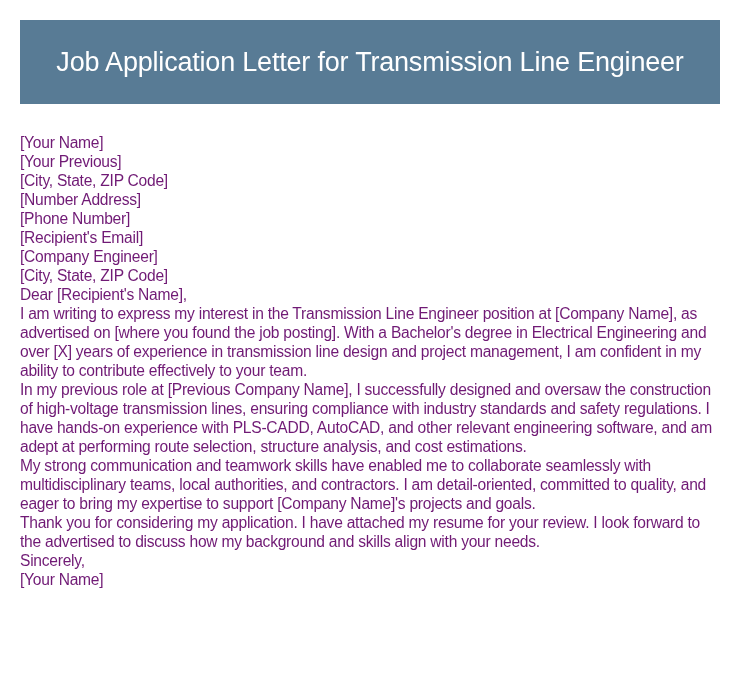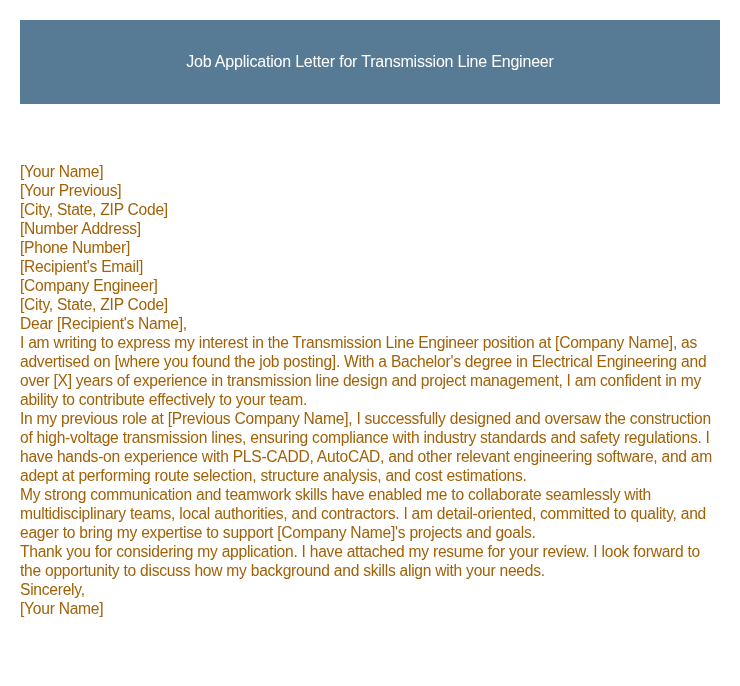--- a/index.html
+++ b/index.html
@@ -22,33 +22,32 @@
       height: 84px;
       background: #587b95;
       display: flex;
       align-items: center;
       justify-content: center;
     }
     .header h1 {
       margin: 0;
       color: #ffffff;
       font-weight: normal;
-      font-size: 16px;
+      font-size: 27px;
       letter-spacing: -0.2px;
     }
     .letter {
       position: absolute;
       left: 20px;
       top: 133px;
       width: 705px;
-      color: #a16207;
+      color: #701a75;
       font-size: 15.6px;
       line-height: 19px;
       letter-spacing: -0.25px;
-      margin-top: 29px;
     }
     .letter p, .letter div {
       margin: 0;
     }
   </style>
 </head>
 <body>
 
 <div class="header">
   <h1>Job Application Letter for Transmission Line Engineer</h1>
@@ -64,16 +63,16 @@
   </div>
   <div>
     <div>[Recipient's Email]</div>
     <div>[Company Engineer]</div>
     <div>[City, State, ZIP Code]</div>
   </div>
   <p>Dear [Recipient's Name],</p>
   <p>I am writing to express my interest in the Transmission Line Engineer position at [Company Name], as advertised on [where you found the job posting]. With a Bachelor's degree in Electrical Engineering and over [X] years of experience in transmission line design and project management, I am confident in my ability to contribute effectively to your team.</p>
   <p>In my previous role at [Previous Company Name], I successfully designed and oversaw the construction of high-voltage transmission lines, ensuring compliance with industry standards and safety regulations. I have hands-on experience with PLS-CADD, AutoCAD, and other relevant engineering software, and am adept at performing route selection, structure analysis, and cost estimations.</p>
   <p>My strong communication and teamwork skills have enabled me to collaborate seamlessly with multidisciplinary teams, local authorities, and contractors. I am detail-oriented, committed to quality, and eager to bring my expertise to support [Company Name]'s projects and goals.</p>
-  <p>Thank you for considering my application. I have attached my resume for your review. I look forward to the opportunity to discuss how my background and skills align with your needs.</p>
+  <p>Thank you for considering my application. I have attached my resume for your review. I look forward to the advertised to discuss how my background and skills align with your needs.</p>
   <p>Sincerely,</p>
   <p>[Your Name]</p>
 </div>
 
 </body></html>

